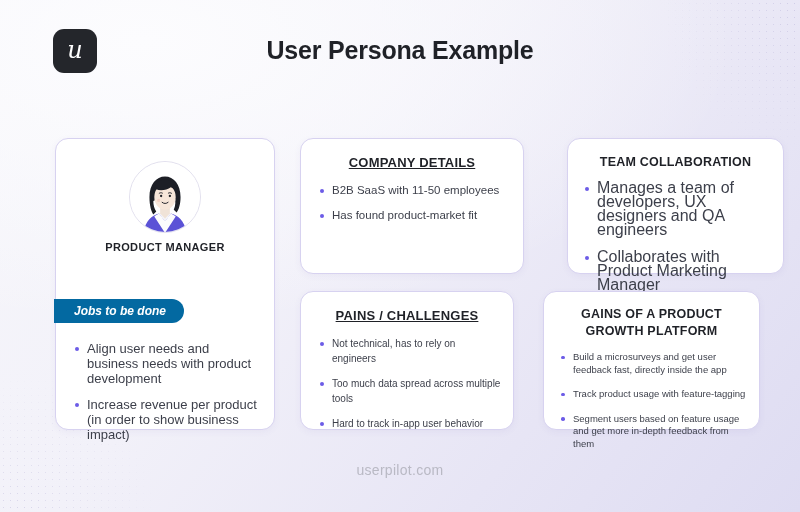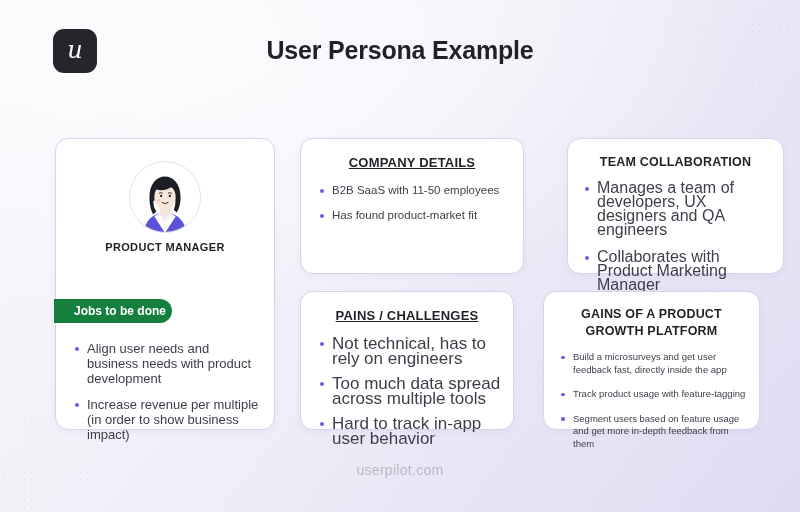--- a/index.html
+++ b/index.html
@@ -116,28 +116,29 @@
     font-weight: bold;
     color: #1f2127;
     letter-spacing: 0.35px;
   }
 
   #jobs-badge {
     position: absolute;
     left: -2px;
     top: 160px;
     height: 24px;
-    padding: 0 6px 0 20px;
-    background: #15803d;
+    padding: 0 18px 0 20px;
+    background: #0369a1;
     border-radius: 0 12px 12px 0;
     display: flex;
     align-items: center;
     color: #ffffff;
     font-size: 12px;
     font-weight: bold;
+    font-style: italic;
   }
 
   #persona-bullets {
     position: absolute;
     left: 18px;
     right: 14px;
     top: 202px;
   }
 
   
@@ -180,21 +181,21 @@
   #team-card .card-title   { font-size: 12.5px; padding: 16px 10px 0; }
   #gains-card .card-title  { font-size: 12.5px; padding: 14px 18px 0; line-height: 17px; }
 
   #company-card .bullet-list { padding: 13px 14px 0 18px; }
   #company-card .bullet-item { font-size: 11.5px; line-height: 15px; margin-bottom: 10px; }
 
   #team-card .bullet-list { padding: 12px 12px 0 16px; }
   #team-card .bullet-item { font-size: 16px; line-height: 14px; margin-bottom: 13px; }
 
   #pains-card .bullet-list { padding: 13px 12px 0 18px; }
-  #pains-card .bullet-item { font-size: 17px; line-height: 15px; margin-bottom: 10px; }
+  #pains-card .bullet-item { font-size: 10px; line-height: 15px; margin-bottom: 10px; }
 
   #gains-card .bullet-list { padding: 11px 12px 0 16px; }
   #gains-card .bullet-item { font-size: 9.5px; line-height: 12.5px; margin-bottom: 12px; }
   #gains-card .bullet-item::before { top: 4.5px; width: 3.5px; height: 3.5px; }
 
   
   #footer-url {
     position: absolute;
     left: 0;
     right: 0;
@@ -250,21 +251,21 @@
     </div>
 
     <div id="persona-role">PRODUCT MANAGER</div>
 
     <div id="jobs-badge">
       <span>Jobs to be done</span>
     </div>
 
     <ul class="bullet-list" id="persona-bullets">
       <li class="bullet-item persona-bullet">Align user needs and business needs with product development</li>
-      <li class="bullet-item persona-bullet">Increase revenue per multiple (in order to show business impact)</li>
+      <li class="bullet-item persona-bullet">Increase revenue per product (in order to show business impact)</li>
     </ul>
   </div>
 
   <div class="card" id="company-card">
     <div class="card-title">COMPANY DETAILS</div>
     <ul class="bullet-list">
       <li class="bullet-item">B2B SaaS with 11-50 employees</li>
       <li class="bullet-item">Has found product-market fit</li>
     </ul>
   </div>

